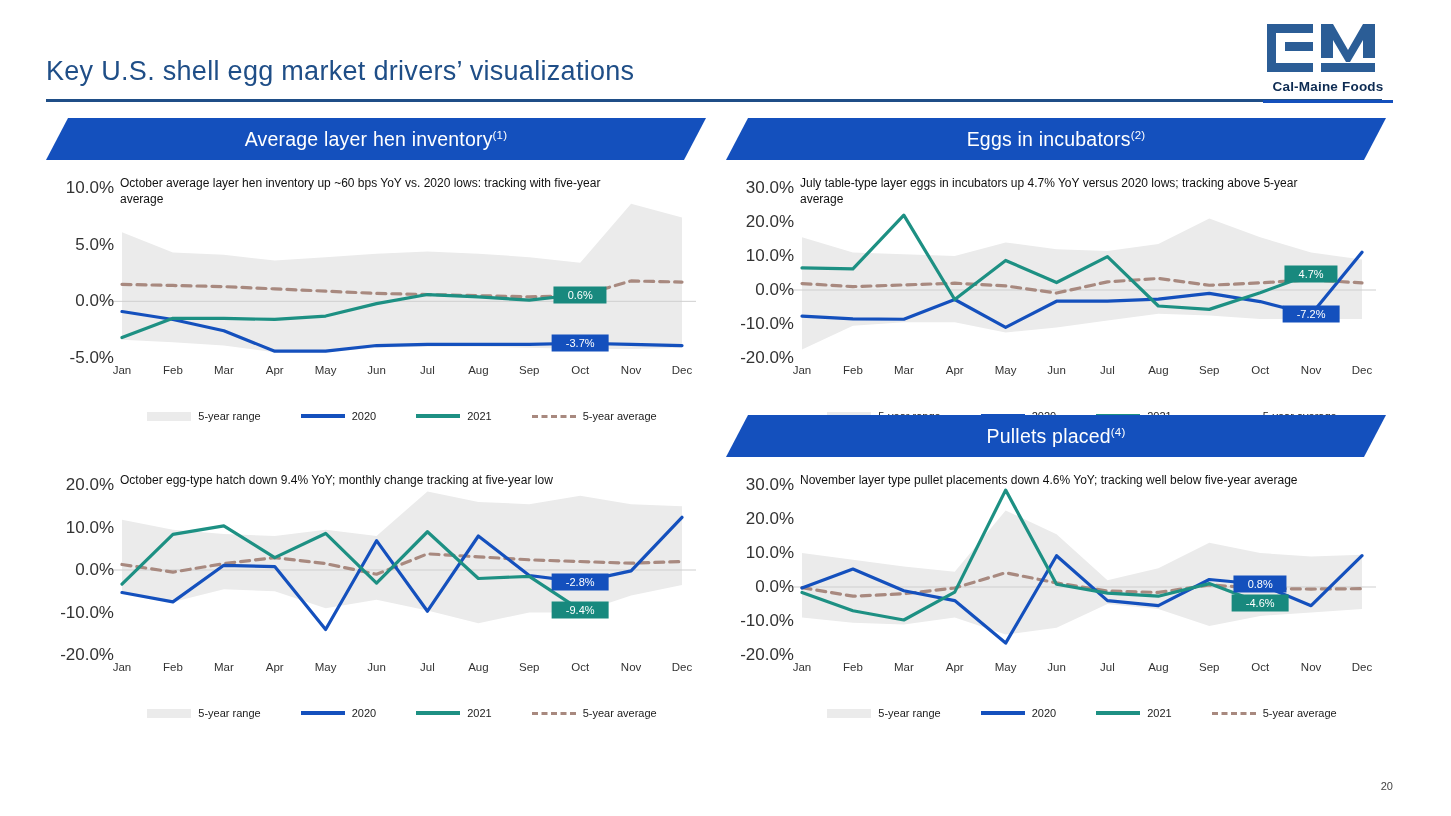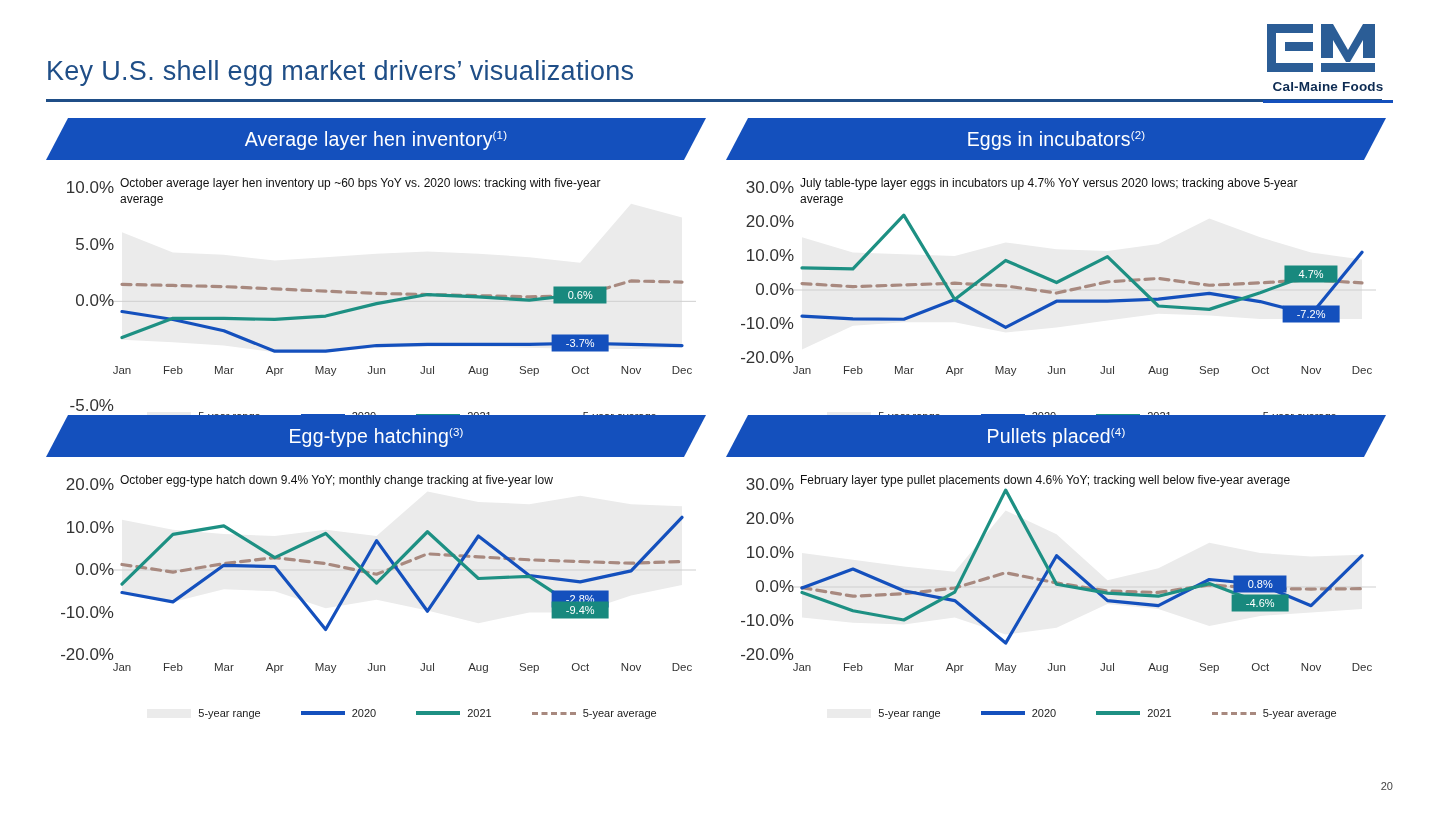--- a/index.html
+++ b/index.html
@@ -109,21 +109,21 @@
         <svg class="series" viewBox="0 0 560 170" preserveAspectRatio="none">
           <path d="M0 44.2 L50.90909090909091 64.6 L101.81818181818181 66.86666666666666 L152.72727272727272 72.53333333333333 L203.63636363636363 69.13333333333333 L254.54545454545453 65.73333333333335 L305.45454545454544 63.466666666666654 L356.3636363636364 65.73333333333335 L407.27272727272725 69.13333333333333 L458.18181818181813 74.8 L509.09090909090907 15.866666666666674 L560 29.46666666666667 L560 159.79999999999998 L509.09090909090907 160.93333333333334 L458.18181818181813 160.93333333333334 L407.27272727272725 159.79999999999998 L356.3636363636364 158.66666666666666 L305.45454545454544 158.66666666666666 L254.54545454545453 159.79999999999998 L203.63636363636363 164.33333333333334 L152.72727272727272 164.33333333333334 L101.81818181818181 157.53333333333333 L50.90909090909091 154.13333333333333 L0 151.86666666666667 Z" fill="#ebebeb"></path>
           <line x1="-14" x2="574" y1="113.33333333333334" y2="113.33333333333334" stroke="#cfcfcf" stroke-width="1"></line>
           <path d="M0 96.33333333333333 L50.90909090909091 97.46666666666667 L101.81818181818181 98.60000000000001 L152.72727272727272 100.86666666666667 L203.63636363636363 103.13333333333333 L254.54545454545453 105.4 L305.45454545454544 106.53333333333333 L356.3636363636364 107.66666666666667 L407.27272727272725 108.79999999999998 L458.18181818181813 107.66666666666667 L509.09090909090907 92.93333333333334 L560 94.06666666666666 " fill="none" stroke="#a8897f" stroke-width="3.2" stroke-linejoin="round" stroke-linecap="round" stroke-dasharray="9 6"></path>
           <path d="M0 123.53333333333333 L50.90909090909091 131.46666666666667 L101.81818181818181 142.8 L152.72727272727272 163.20000000000002 L203.63636363636363 163.20000000000002 L254.54545454545453 157.53333333333333 L305.45454545454544 156.4 L356.3636363636364 156.4 L407.27272727272725 156.4 L458.18181818181813 155.26666666666668 L509.09090909090907 156.4 L560 157.53333333333333 " fill="none" stroke="#1450bd" stroke-width="3.2" stroke-linejoin="round" stroke-linecap="round"></path>
           <path d="M0 149.6 L50.90909090909091 130.33333333333334 L101.81818181818181 130.33333333333334 L152.72727272727272 131.46666666666667 L203.63636363636363 128.06666666666666 L254.54545454545453 115.6 L305.45454545454544 106.53333333333333 L356.3636363636364 108.79999999999998 L407.27272727272725 112.2 L458.18181818181813 106.53333333333333 " fill="none" stroke="#1d9083" stroke-width="3.2" stroke-linejoin="round" stroke-linecap="round"></path>
         </svg>
         <div class="ylab" style="top: 0px;">10.0%</div>
         <div class="ylab" style="top: 56.6667px;">5.0%</div>
         <div class="ylab" style="top: 113.333px;">0.0%</div>
-        <div class="ylab" style="top: 170px; margin-top: 48px;">-5.0%</div>
+        <div class="ylab" style="top: 170px;">-5.0%</div>
         <div class="xlab" style="left: 0px;">Jan</div>
         <div class="xlab" style="left: 50.9091px;">Feb</div>
         <div class="xlab" style="left: 101.818px;">Mar</div>
         <div class="xlab" style="left: 152.727px;">Apr</div>
         <div class="xlab" style="left: 203.636px;">May</div>
         <div class="xlab" style="left: 254.545px;">Jun</div>
         <div class="xlab" style="left: 305.455px;">Jul</div>
         <div class="xlab" style="left: 356.364px;">Aug</div>
         <div class="xlab" style="left: 407.273px;">Sep</div>
         <div class="xlab" style="left: 458.182px;">Oct</div>
@@ -205,25 +205,20 @@
         </div>
       <div class="lg">
           <span class="sw-avg"></span>
           <span>5-year average</span>
         </div>
     </div>
   </div>
 </div>
 
 <div class="panel p3">
-  <div class="banner">
-    <div class="banner-title">
-      <span>Egg-type hatching</span><sup>(3)</sup>
-    </div>
-  </div>
   <div class="subtitle">October egg-type hatch down 9.4% YoY; monthly change tracking at five-year low</div>
   <div class="chart">
     <div class="plot">
         <svg class="series" viewBox="0 0 560 170" preserveAspectRatio="none">
           <path d="M0 34.849999999999994 L50.90909090909091 44.624999999999986 L101.81818181818181 48.875 L152.72727272727272 51.000000000000014 L203.63636363636363 44.624999999999986 L254.54545454545453 51.000000000000014 L305.45454545454544 6.375 L356.3636363636364 17 L407.27272727272725 19.125 L458.18181818181813 10.625 L509.09090909090907 19.125 L560 21.25 L560 99.875 L509.09090909090907 110.5 L458.18181818181813 127.5 L407.27272727272725 127.5 L356.3636363636364 138.125 L305.45454545454544 125.375 L254.54545454545453 114.75 L203.63636363636363 123.25 L152.72727272727272 106.25 L101.81818181818181 104.125 L50.90909090909091 116.875 L0 108.375 Z" fill="#ebebeb"></path>
           <line x1="-14" x2="574" y1="85" y2="85" stroke="#cfcfcf" stroke-width="1"></line>
           <path d="M0 79.47500000000001 L50.90909090909091 87.125 L101.81818181818181 78.625 L152.72727272727272 72.675 L203.63636363636363 78.625 L254.54545454545453 89.25 L305.45454545454544 68.85000000000001 L356.3636363636364 71.825 L407.27272727272725 74.80000000000001 L458.18181818181813 76.49999999999999 L509.09090909090907 78.19999999999999 L560 76.49999999999999 " fill="none" stroke="#a8897f" stroke-width="3.2" stroke-linejoin="round" stroke-linecap="round" stroke-dasharray="9 6"></path>
           <path d="M0 107.525 L50.90909090909091 116.875 L101.81818181818181 80.32499999999999 L152.72727272727272 81.6 L203.63636363636363 144.5 L254.54545454545453 55.675 L305.45454545454544 126.225 L356.3636363636364 51.000000000000014 L407.27272727272725 90.525 L458.18181818181813 96.9 L509.09090909090907 85.85 L560 32.30000000000001 " fill="none" stroke="#1450bd" stroke-width="3.2" stroke-linejoin="round" stroke-linecap="round"></path>
           <path d="M0 99.025 L50.90909090909091 49.30000000000001 L101.81818181818181 40.80000000000001 L152.72727272727272 72.675 L203.63636363636363 48.44999999999999 L254.54545454545453 98.175 L305.45454545454544 46.75 L356.3636363636364 93.5 L407.27272727272725 91.375 L458.18181818181813 124.94999999999999 " fill="none" stroke="#1d9083" stroke-width="3.2" stroke-linejoin="round" stroke-linecap="round"></path>
         </svg>
@@ -237,21 +232,21 @@
         <div class="xlab" style="left: 101.818px;">Mar</div>
         <div class="xlab" style="left: 152.727px;">Apr</div>
         <div class="xlab" style="left: 203.636px;">May</div>
         <div class="xlab" style="left: 254.545px;">Jun</div>
         <div class="xlab" style="left: 305.455px;">Jul</div>
         <div class="xlab" style="left: 356.364px;">Aug</div>
         <div class="xlab" style="left: 407.273px;">Sep</div>
         <div class="xlab" style="left: 458.182px;">Oct</div>
         <div class="xlab" style="left: 509.091px;">Nov</div>
         <div class="xlab" style="left: 560px;">Dec</div>
-        <div class="dlabel blue" style="left: 458.182px; top: 96.9px; margin-top: 17px;">-2.8%</div>
+        <div class="dlabel blue" style="left: 458.182px; top: 96.9px;">-2.8%</div>
         <div class="dlabel teal" style="left: 458.182px; top: 124.95px;">-9.4%</div>
       </div>
     <div class="legend">
       <div class="lg">
           <span class="sw-range"></span>
           <span>5-year range</span>
         </div>
       <div class="lg">
           <span class="sw-2020"></span>
           <span>2020</span>
@@ -267,21 +262,21 @@
     </div>
   </div>
 </div>
 
 <div class="panel p4">
   <div class="banner">
     <div class="banner-title">
       <span>Pullets placed</span><sup>(4)</sup>
     </div>
   </div>
-  <div class="subtitle">February layer type pullet placements down 4.6% YoY; tracking well below five-year average</div>
+  <div class="subtitle">November layer type pullet placements down 4.6% YoY; tracking well below five-year average</div>
   <div class="chart">
     <div class="plot">
         <svg class="series" viewBox="0 0 560 170" preserveAspectRatio="none">
           <path d="M0 68 L50.90909090909091 74.8 L101.81818181818181 81.6 L152.72727272727272 86.7 L203.63636363636363 25.5 L254.54545454545453 49.30000000000001 L305.45454545454544 95.2 L356.3636363636364 83.3 L407.27272727272725 57.8 L458.18181818181813 68 L509.09090909090907 71.4 L560 69.7 L560 124.1 L509.09090909090907 127.5 L458.18181818181813 130.9 L407.27272727272725 141.1 L356.3636363636364 124.1 L305.45454545454544 119 L254.54545454545453 142.8 L203.63636363636363 149.6 L152.72727272727272 132.6 L101.81818181818181 139.4 L50.90909090909091 137.7 L0 132.6 Z" fill="#ebebeb"></path>
           <line x1="-14" x2="574" y1="102" y2="102" stroke="#cfcfcf" stroke-width="1"></line>
           <path d="M0 102.67999999999999 L50.90909090909091 111.17999999999999 L101.81818181818181 108.80000000000001 L152.72727272727272 103.02000000000001 L203.63636363636363 87.72 L254.54545454545453 97.92 L305.45454545454544 106.08 L356.3636363636364 107.44 L407.27272727272725 99.96 L458.18181818181813 103.36 L509.09090909090907 104.04 L560 103.7 " fill="none" stroke="#a8897f" stroke-width="3.2" stroke-linejoin="round" stroke-linecap="round" stroke-dasharray="9 6"></path>
           <path d="M0 103.02000000000001 L50.90909090909091 83.98 L101.81818181818181 105.74000000000001 L152.72727272727272 115.6 L203.63636363636363 158.1 L254.54545454545453 70.72000000000001 L305.45454545454544 115.6 L356.3636363636364 120.7 L407.27272727272725 94.52 L458.18181818181813 99.27999999999999 L509.09090909090907 120.7 L560 70.72000000000001 " fill="none" stroke="#1450bd" stroke-width="3.2" stroke-linejoin="round" stroke-linecap="round"></path>
           <path d="M0 107.44 L50.90909090909091 125.8 L101.81818181818181 134.98 L152.72727272727272 107.1 L203.63636363636363 5.099999999999994 L254.54545454545453 99.27999999999999 L305.45454545454544 108.12 L356.3636363636364 111.17999999999999 L407.27272727272725 98.60000000000001 L458.18181818181813 117.64 " fill="none" stroke="#1d9083" stroke-width="3.2" stroke-linejoin="round" stroke-linecap="round"></path>
         </svg>
         <div class="ylab" style="top: 0px;">30.0%</div>

